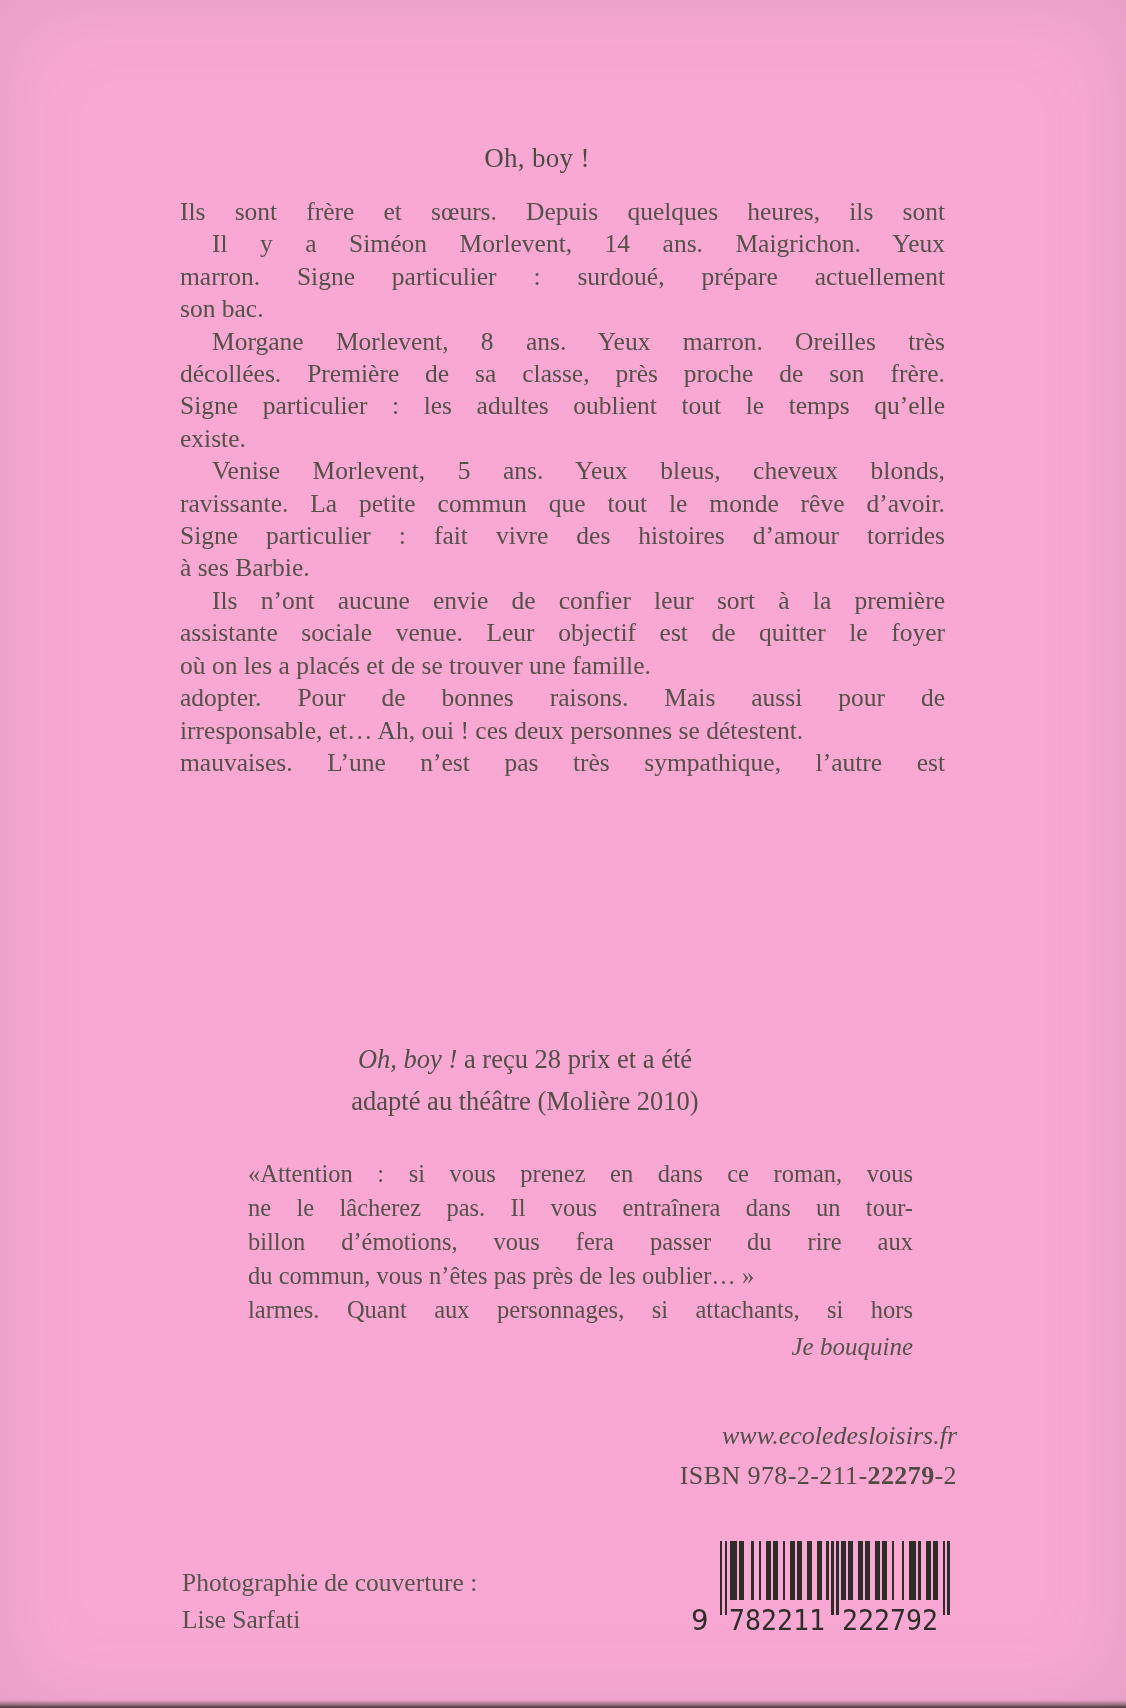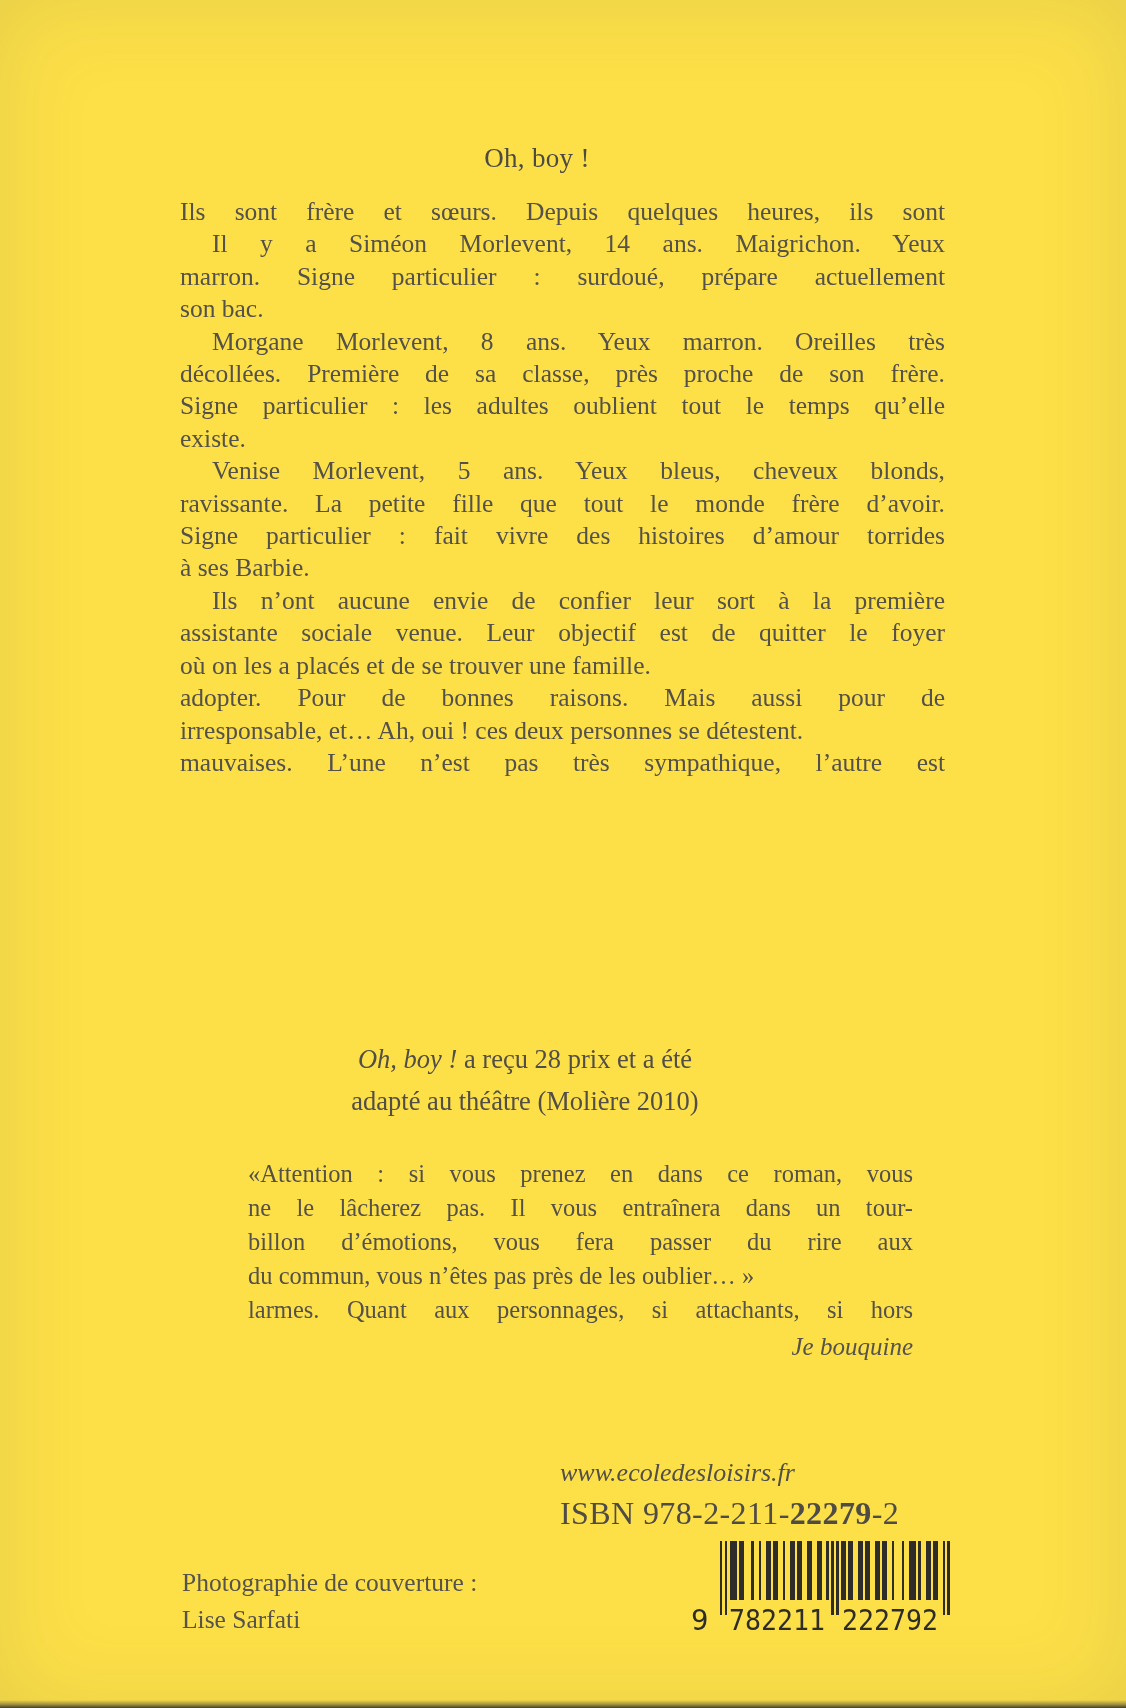--- a/index.html
+++ b/index.html
@@ -1,20 +1,20 @@
 <!DOCTYPE html>
 <html lang="fr"><head>
 <meta charset="utf-8">
 <style>
   html,body{margin:0;padding:0;background:#8a8a86;}
   .cover{
     position:relative;
     width:1126px;height:1708px;
     margin:0 auto;
-    background:#fde047;
+    background:#f9a8d4;
     box-shadow:inset 0 0 90px rgba(95,92,85,0.14);
     overflow:hidden;
     font-family:"Liberation Serif", serif;
     color:#55514b;
   }
   .page-title{
     position:absolute;left:180px;top:143px;width:714px;
     text-align:center;font-size:27px;line-height:30px;color:#4d4a44;
     letter-spacing:0.3px;
   }
@@ -33,25 +33,25 @@
   .it{font-style:italic;}
   .review{
     position:absolute;left:248px;top:1157px;width:665px;
     font-size:24.5px;color:#54504a;
   }
   .review .line{line-height:34px;}
   .review-attribution{
     margin-top:6px;text-align:right;font-style:italic;font-size:25px;color:#56524c;
   }
   .publisher{
-    position:absolute;left:560px;top:1459px;width:397px;
-    text-align:left;color:#4f4b45;
+    position:absolute;left:560px;top:1422px;width:397px;
+    text-align:right;color:#4f4b45;
   }
   .publisher-url{font-style:italic;font-size:26px;line-height:28px;margin-bottom:13px;color:#524e48;}
-  .isbn-line{font-size:32px;line-height:26px;margin-bottom:13px;letter-spacing:0.4px;}
+  .isbn-line{font-size:26px;line-height:26px;margin-bottom:13px;letter-spacing:0.4px;}
   .isbn-bold{font-weight:bold;}
   .category-line{font-size:26.5px;line-height:34px;}
   .category-number{
     font-size:38px;line-height:0;vertical-align:-3px;font-weight:normal;
   }
   .barcode-wrap{position:absolute;left:690px;top:1541px;}
   .barcode-digit{
     font-family:"DejaVu Sans Mono", monospace;
     font-size:29px;fill:#2e2d2a;
   }
@@ -81,21 +81,21 @@
         <div class="line last">son bac.</div>
       </div>
       <div class="para">
         <div class="line just indent">Morgane Morlevent, 8 ans. Yeux marron. Oreilles très</div>
         <div class="line just">décollées. Première de sa classe, près proche de son frère.</div>
         <div class="line just">Signe particulier : les adultes oublient tout le temps qu’elle</div>
         <div class="line last">existe.</div>
       </div>
       <div class="para">
         <div class="line just indent">Venise Morlevent, 5 ans. Yeux bleus, cheveux blonds,</div>
-        <div class="line just">ravissante. La petite fille que tout le monde frère d’avoir.</div>
+        <div class="line just">ravissante. La petite commun que tout le monde rêve d’avoir.</div>
         <div class="line just">Signe particulier : fait vivre des histoires d’amour torrides</div>
         <div class="line last">à ses Barbie.</div>
       </div>
       <div class="para">
         <div class="line just indent">Ils n’ont aucune envie de confier leur sort à la première</div>
         <div class="line just">assistante sociale venue. Leur objectif est de quitter le foyer</div>
         <div class="line last">où on les a placés et de se trouver une famille.</div>
       </div>
       <div class="para">
         <div class="line just">adopter. Pour de bonnes raisons. Mais aussi pour de</div>

